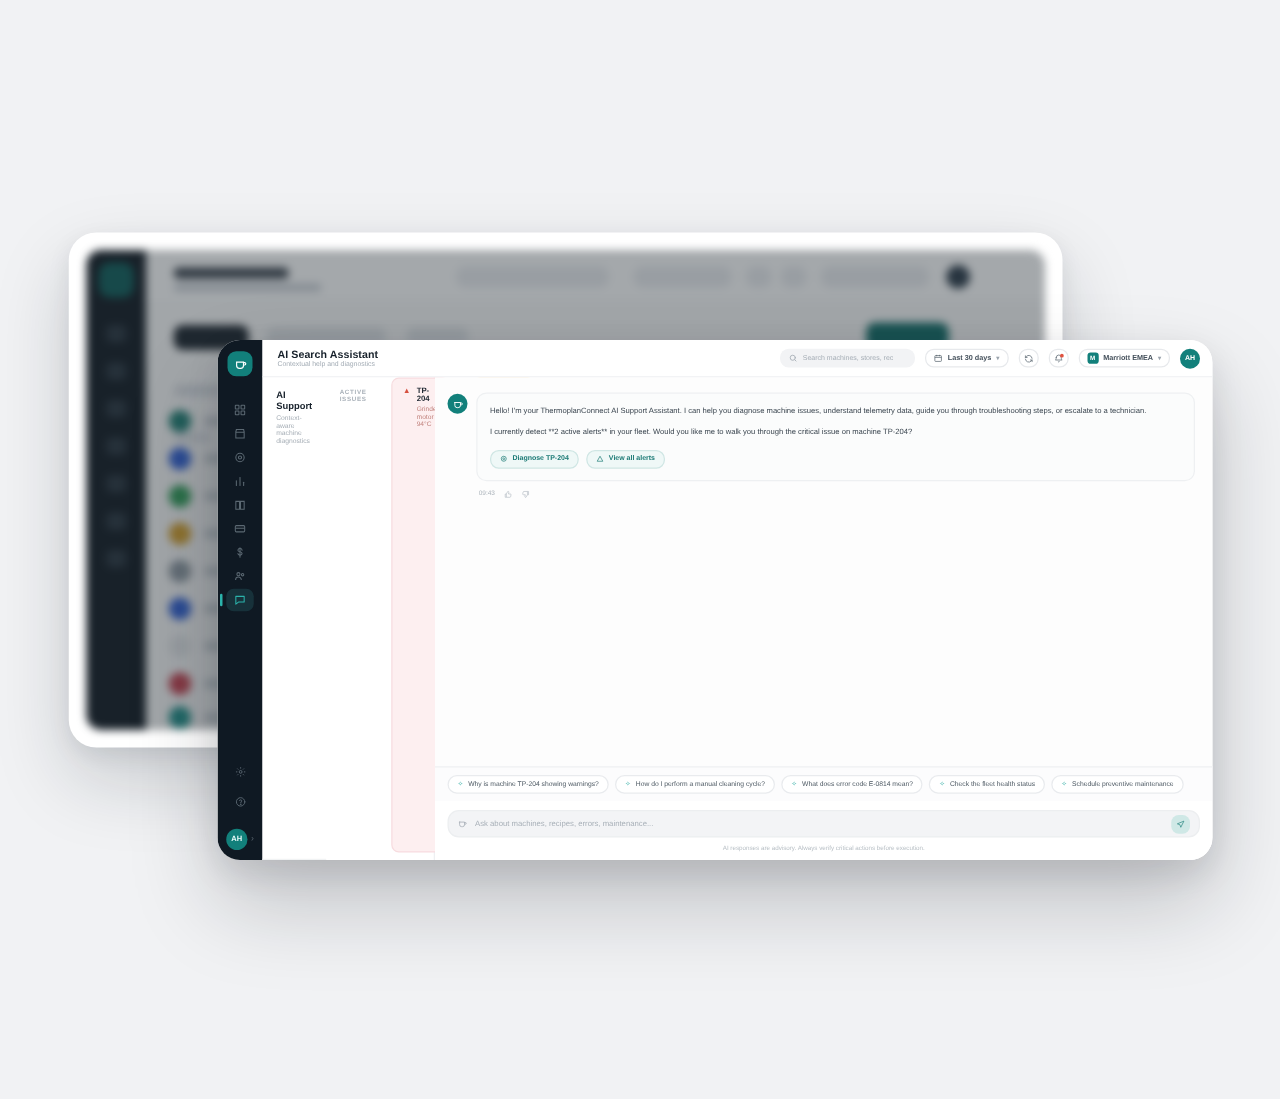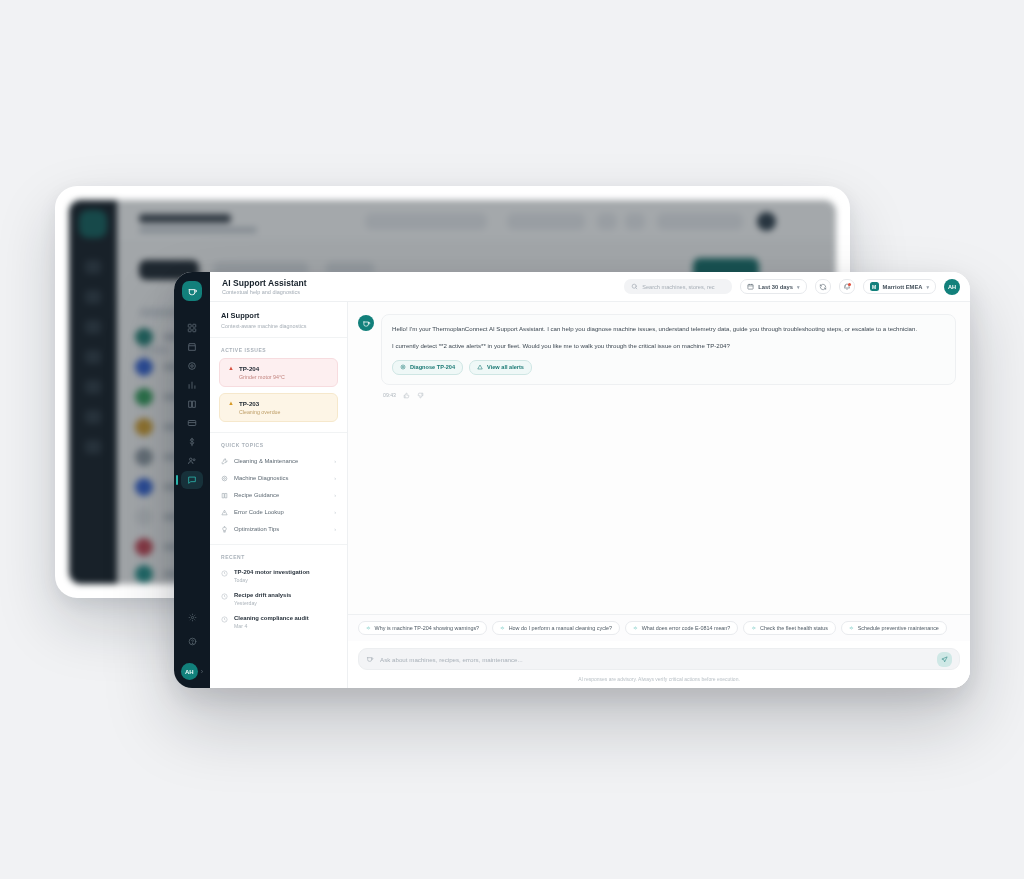--- a/index.html
+++ b/index.html
@@ -175,21 +175,21 @@
     color: #ffffff; font-size: 5.6px; font-weight: bold;
     display: flex; align-items: center; justify-content: center;
   }
   .chev { font-size: 5px; color: #9aa3ac; }
 
   .content { flex: 1; display: flex; min-height: 0; }
 
   
   .panel {
     width: 138px; flex: 0 0 138px; background: #ffffff;
-    border-right: 1px solid #eef0f2; display: flex; flex-direction: column;
+    border-right: 1px solid #eef0f2; display: flex; 
     min-height: 0;
   }
   .panel-head { padding: 9px 11px 8px 11px; border-bottom: 1px solid #f1f3f4; }
   .panel-title { font-size: 7.5px; font-weight: bold; color: #18222c; }
   .panel-sub { font-size: 5.4px; color: #a6aeb6; margin-top: 2.5px; }
   .sec-label {
     font-size: 5px; font-weight: bold; letter-spacing: .55px;
     color: #aab2ba; padding: 9px 11px 5px 11px; text-transform: uppercase;
   }
   .issue {
@@ -459,21 +459,21 @@
           <span class="rail-avatar">AH</span>
           <span class="rail-chev">›</span>
         </div>
       </div>
     </div>
 
     <div class="main">
 
       <div class="topbar">
         <div>
-          <div class="app-title">AI Support Assistant</div>
+          <div class="app-title">AI Search Assistant</div>
           <div class="app-sub">Contextual help and diagnostics</div>
         </div>
         <div class="top-spacer"></div>
 
         <div class="searchbox">
           <svg width="7" height="7" viewBox="0 0 24 24" fill="none" stroke="#a6aeb6" stroke-width="2.4" stroke-linecap="round">
             <circle cx="11" cy="11" r="7"></circle>
               <path d="M20 20l-3.5-3.5"></path>
           </svg>
           <span class="ph">Search machines, stores, rec</span>

